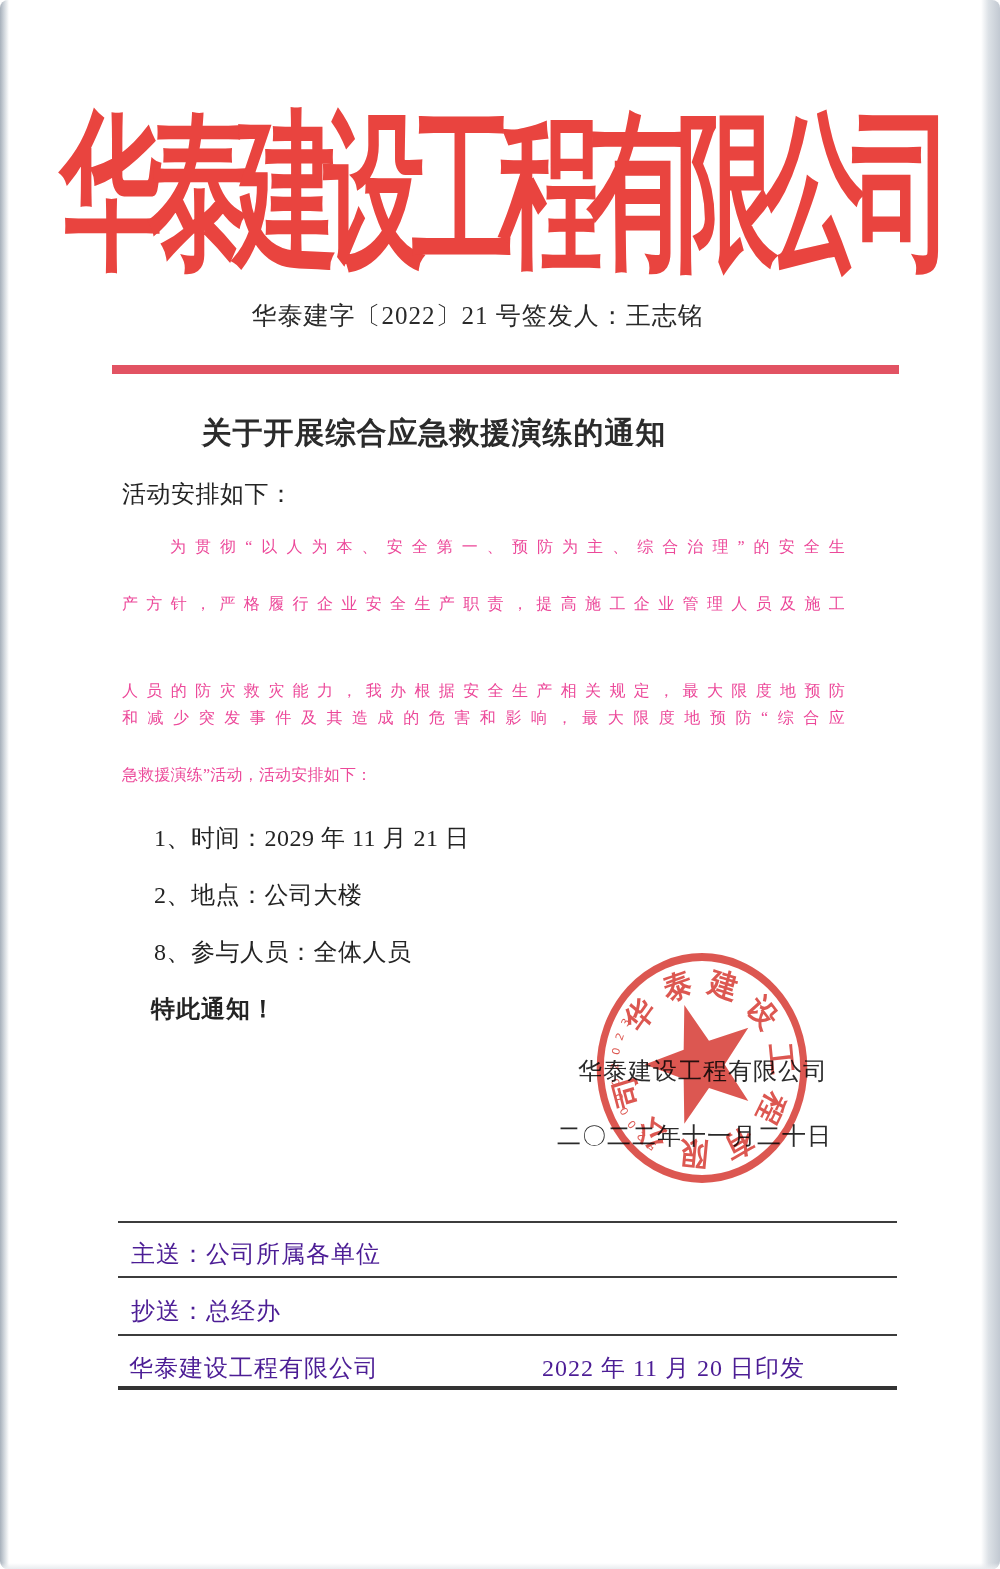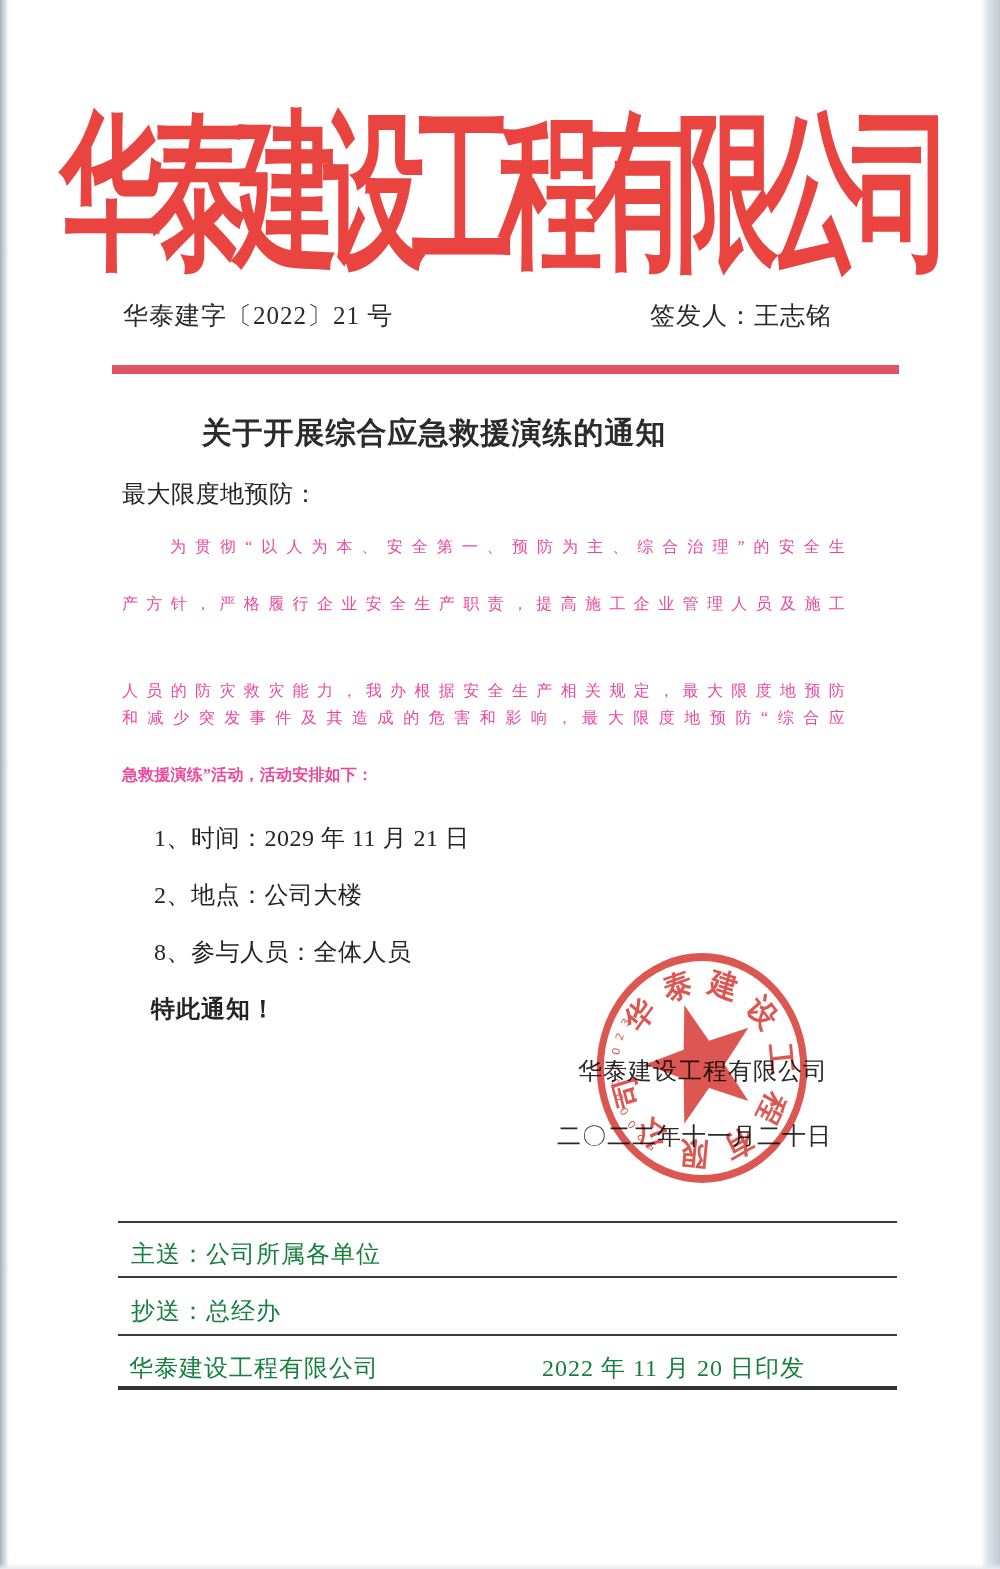--- a/index.html
+++ b/index.html
@@ -1,36 +1,36 @@
 <!DOCTYPE html>
 <html style="--header-red: #e9443f; --divider-red: #e25363; --seal-red: #d9453e;"><head>
 <meta charset="utf-8">
 <style>
   html,body{margin:0;padding:0;background:#ffffff;}
   .page{
     position:relative;width:1000px;height:1569px;background:#ffffff;overflow:hidden;
-    font-family:"Liberation Serif","DejaVu Serif",serif;color:#242424;
+    font-family:"Liberation Serif","DejaVu Serif",serif;color:#242424;border-radius:8px;
   }
   
   .edge-left{position:absolute;left:0;top:0;width:9px;height:1569px;
     background:linear-gradient(to right,#a7b0bb 0%,#cfd5db 45%,#ffffff 100%);}
   .edge-right{position:absolute;left:981px;top:0;width:19px;height:1569px;
     background:linear-gradient(to right,#ffffff 0%,#dce1e6 40%,#c2c9d2 100%);}
   .edge-bottom{position:absolute;left:0;top:1563px;width:1000px;height:6px;
     background:linear-gradient(to bottom,rgba(255,255,255,0),#e9ecef);}
 
   .company-header{
     position:absolute;top:100px;left:0;width:1000px;text-align:center;
     font-size:102px;font-weight:700;letter-spacing:-14px;line-height:1.1;
     color:var(--header-red,#e9443f);
     transform:scaleY(1.67);transform-origin:50% 0;white-space:nowrap;
   }
   .docnum-row{
     position:absolute;top:299px;left:123px;right:168px;display:flex;
-    justify-content:space-between;font-size:25px;color:#2a2a2a;letter-spacing:1px;
+    justify-content:center;font-size:25px;color:#2a2a2a;letter-spacing:1px;
   }
   .red-divider{
     position:absolute;top:365px;left:112px;width:787px;height:9px;
     background:var(--divider-red,#e25363);
   }
   .doc-title{
     position:absolute;top:413px;left:0;width:868px;text-align:center;
     font-size:30px;font-weight:700;color:#2b2b2b;letter-spacing:1px;
   }
   .salutation{position:absolute;top:478px;left:122px;font-size:24px;letter-spacing:.5px;}
@@ -49,21 +49,21 @@
   .seal{
     position:absolute;left:592px;top:948px;width:220px;height:240px;
     mix-blend-mode:multiply;opacity:.9;
   }
 
   .footer-line{position:absolute;left:118px;width:779px;background:#3c3c3c;}
   .fl1{top:1221px;height:2px;}
   .fl2{top:1276px;height:2px;}
   .fl3{top:1334px;height:2px;}
   .fl4{top:1386px;height:4px;background:#333333;}
-  .footer-text{position:absolute;font-size:24px;color:#15803d;letter-spacing:1px;}
+  .footer-text{position:absolute;font-size:24px;color:#4c1d95;letter-spacing:1px;}
   .ft-main{top:1238px;left:131px;}
   .ft-cc{top:1295px;left:131px;}
   .ft-org{top:1352px;left:129px;}
   .ft-print{top:1352px;left:542px;}
 </style>
 </head>
 <body>
 
 <div class="page">
   <div class="edge-left"></div>
@@ -74,27 +74,27 @@
 
   <div class="docnum-row">
     <span>华泰建字〔2022〕21 号</span>
     <span>签发人：王志铭</span>
   </div>
 
   <div class="red-divider"></div>
 
   <div class="doc-title">关于开展综合应急救援演练的通知</div>
 
-  <div class="salutation">最大限度地预防：</div>
+  <div class="salutation">活动安排如下：</div>
 
   <div class="body-line indent" style="top:537px;">为贯彻“以人为本、安全第一、预防为主、综合治理”的安全生</div>
   <div class="body-line" style="top:594px;">产方针，严格履行企业安全生产职责，提高施工企业管理人员及施工</div>
   <div class="body-line" style="top:641px;margin-top:40px;">人员的防灾救灾能力，我办根据安全生产相关规定，最大限度地预防</div>
   <div class="body-line" style="top:708px;">和减少突发事件及其造成的危害和影响，最大限度地预防“综合应</div>
-  <div class="body-line natural" style="top:765px;font-weight:bold;">急救援演练”活动，活动安排如下：</div>
+  <div class="body-line natural" style="top:765px;">急救援演练”活动，活动安排如下：</div>
 
   <div class="list-line" style="top:822px;">1、时间：2029 年 11 月 21 日</div>
   <div class="list-line" style="top:879px;">2、地点：公司大楼</div>
   <div class="list-line" style="top:936px;">8、参与人员：全体人员</div>
 
   <div class="closing-line" style="top:993px;">特此通知！</div>
 
   <div class="sig-company">华泰建设工程有限公司</div>
   <div class="sig-date">二〇二二年十一月二十日</div>
 

